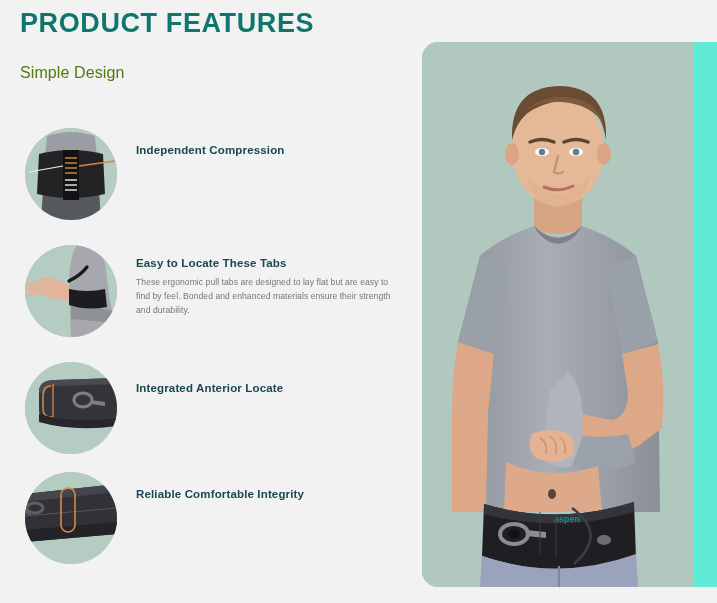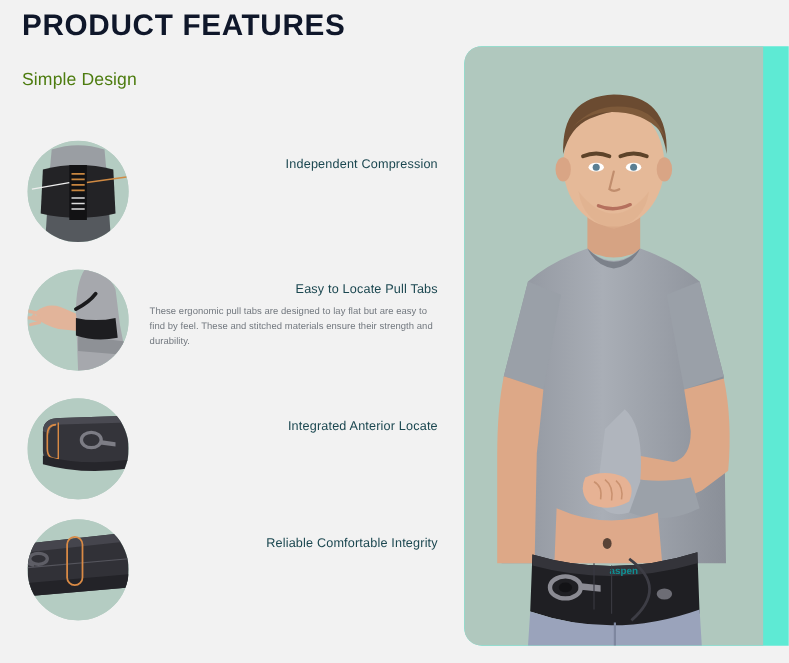--- a/index.html
+++ b/index.html
@@ -8,21 +8,21 @@
     background:#f2f2f2;
     font-family:"Liberation Sans", sans-serif;
     overflow:hidden;
     position:relative;
   }
   .page { position:relative; width:717px; height:603px; background:#f2f2f2; }
 
   .page-title {
     position:absolute; left:20px; top:8px;
     font-size:27px; font-weight:bold; letter-spacing:0.6px;
-    color:#0f172a;
+    color:#0f766e;
   }
 
   .section-title {
     position:absolute; left:20px; top:64px;
     font-size:16px; font-weight:400; color:#4d7c0f; letter-spacing:0.1px;
   }
   .section-sub {
     position:absolute; left:20px; top:90px;
     font-size:10px; color:#6f7780; letter-spacing:0.05px;
   }
@@ -39,22 +39,22 @@
     background:#b4ccc2; overflow:hidden;
   }
   .thumb svg { display:block; width:92px; height:92px; }
 
   .ftext { position:absolute; left:136px; top:22px; width:262px; }
   .feature.f2 .ftext { top:18px; }
   .feature.f3 .ftext { top:26px; }
   .feature.f4 .ftext { top:22px; }
 
   .fhead {
-    font-size:11.5px; font-weight:400; color:#1b4750;
-    letter-spacing:0.15px; margin-bottom:7px;text-align:right;
+    font-size:11.5px; font-weight:700; color:#1b4750;
+    letter-spacing:0.15px; margin-bottom:7px;
   }
   .fbody {
     font-size:8.6px; line-height:1.62; color:#72787f;
     letter-spacing:0.05px;
   }
 
   .hero {
     position:absolute; left:422px; top:42px;
     width:316px; height:545px;
     border-radius:16px; overflow:hidden;
@@ -111,22 +111,22 @@
           <g stroke="#e2b49a" stroke-width="3" stroke-linecap="round">
             <line x1="10" y1="40" x2="2" y2="38"></line>
             <line x1="10" y1="44" x2="1" y2="44"></line>
             <line x1="11" y1="48" x2="3" y2="50"></line>
           </g>
           <path d="M44 36 Q56 30 62 22" stroke="#1a1a1c" stroke-width="3.4" fill="none" stroke-linecap="round"></path>
           <path d="M44 44 Q62 48 80 44 L82 62 Q62 66 44 60 Z" fill="#1d1d20"></path>
         </svg>
       </div>
       <div class="ftext">
-        <div class="fhead">Easy to Locate Pull Tabs</div>
-        <div class="fbody">These ergonomic pull tabs are designed to lay flat but are easy to find by feel. These and stitched materials ensure their strength and durability.</div>
+        <div class="fhead">Easy to Locate These Tabs</div>
+        <div class="fbody">These ergonomic pull tabs are designed to lay flat but are easy to find by feel. Bonded and enhanced materials ensure their strength and durability.</div>
       </div>
     </div>
 
     <div class="feature f3">
       <div class="thumb">
         <svg viewBox="0 0 92 92" xmlns="http://www.w3.org/2000/svg">
           <rect width="92" height="92" fill="#b4ccc2"></rect>
           <path d="M14 30 Q14 18 30 18 L92 16 L92 58 L30 60 Q14 60 14 48 Z" fill="#34343a"></path>
           <path d="M14 30 Q14 18 30 18 L92 16 L92 22 L30 24 Q20 24 20 32 Z" fill="#4a4a52"></path>
           <path d="M26 24 Q18 24 18 34 L18 46 Q18 56 28 55" stroke="#d98a45" stroke-width="1.5" fill="none"></path>

